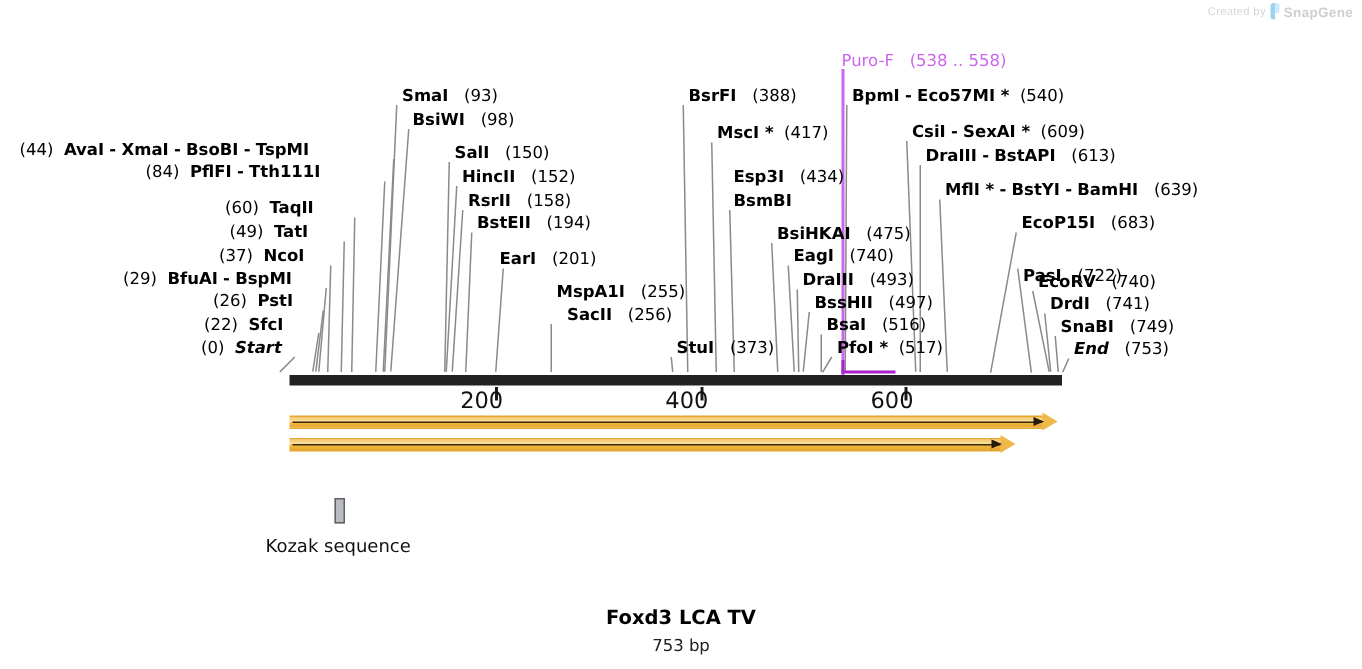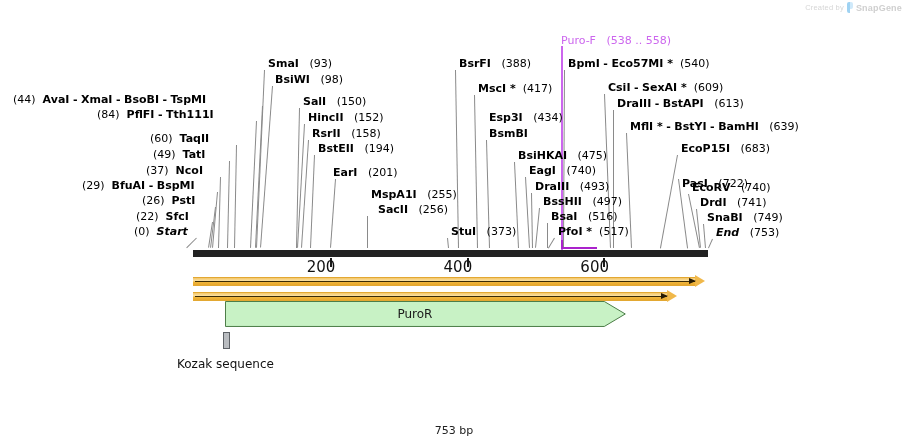--- a/index.html
+++ b/index.html
@@ -248,25 +248,20 @@
         <div class="headline"></div>
       </div>
       <div class="oarrow" style="left: 193px; top: 292px; width: 483.539px;">
         <div class="body"></div>
         <div class="shaft"></div>
         <div class="head"></div>
         <div class="headline"></div>
       </div>
     </div>
 
-  <div class="feat" id="feat-puror" style="left: 225.145px; top: 301px; width: 401.467px;">
-    <svg class="shape" viewBox="0 0 402 26" preserveAspectRatio="none">
-      <polygon points="0.5,0.5 380,0.5 401,13 380,25.5 0.5,25.5" fill="#c8f2c5" stroke="#4a7c46" stroke-width="1"></polygon>
-    </svg>
-    <div class="txt">PuroR</div>
-  </div>
 
   <div class="kozak-box" id="kozak-box" style="left: 223.093px; top: 332px; width: 7px; height: 17px;"></div>
   <div class="kozak-label" id="kozak-label" style="left: 177px; top: 357px;">Kozak sequence</div>
 
+  <div class="title" id="map-title" style="top:405px;">Foxd3 LCA TV</div>
   <div class="subtitle" id="map-sub" style="top:424px;">753 bp</div>
 
 </div>
 
 </body></html>

